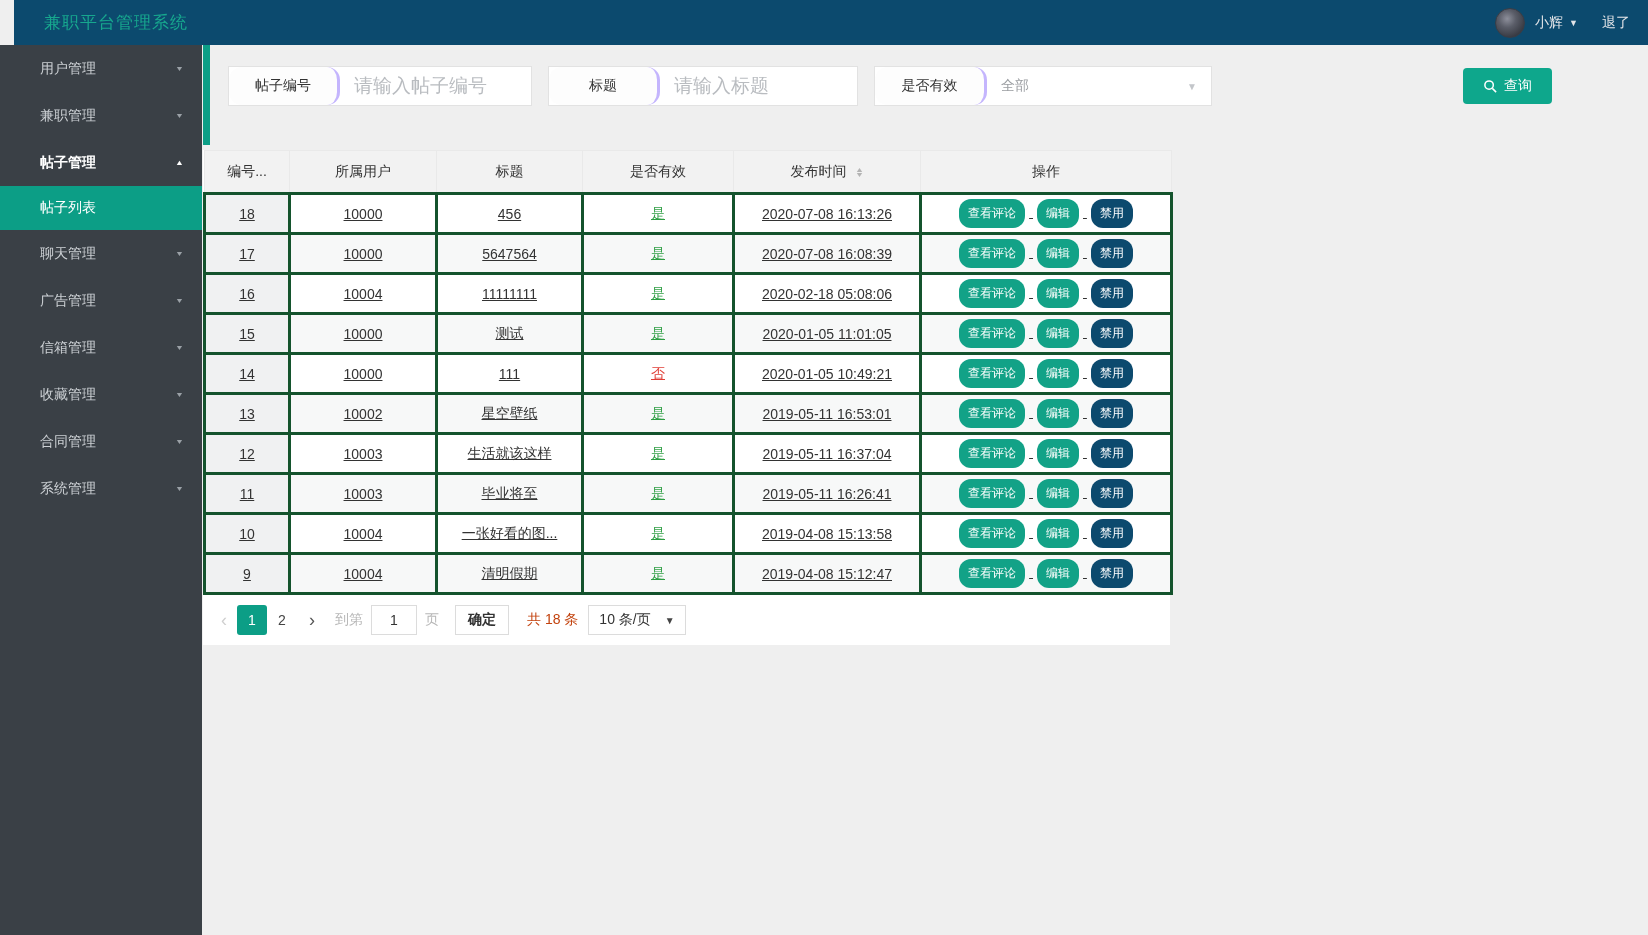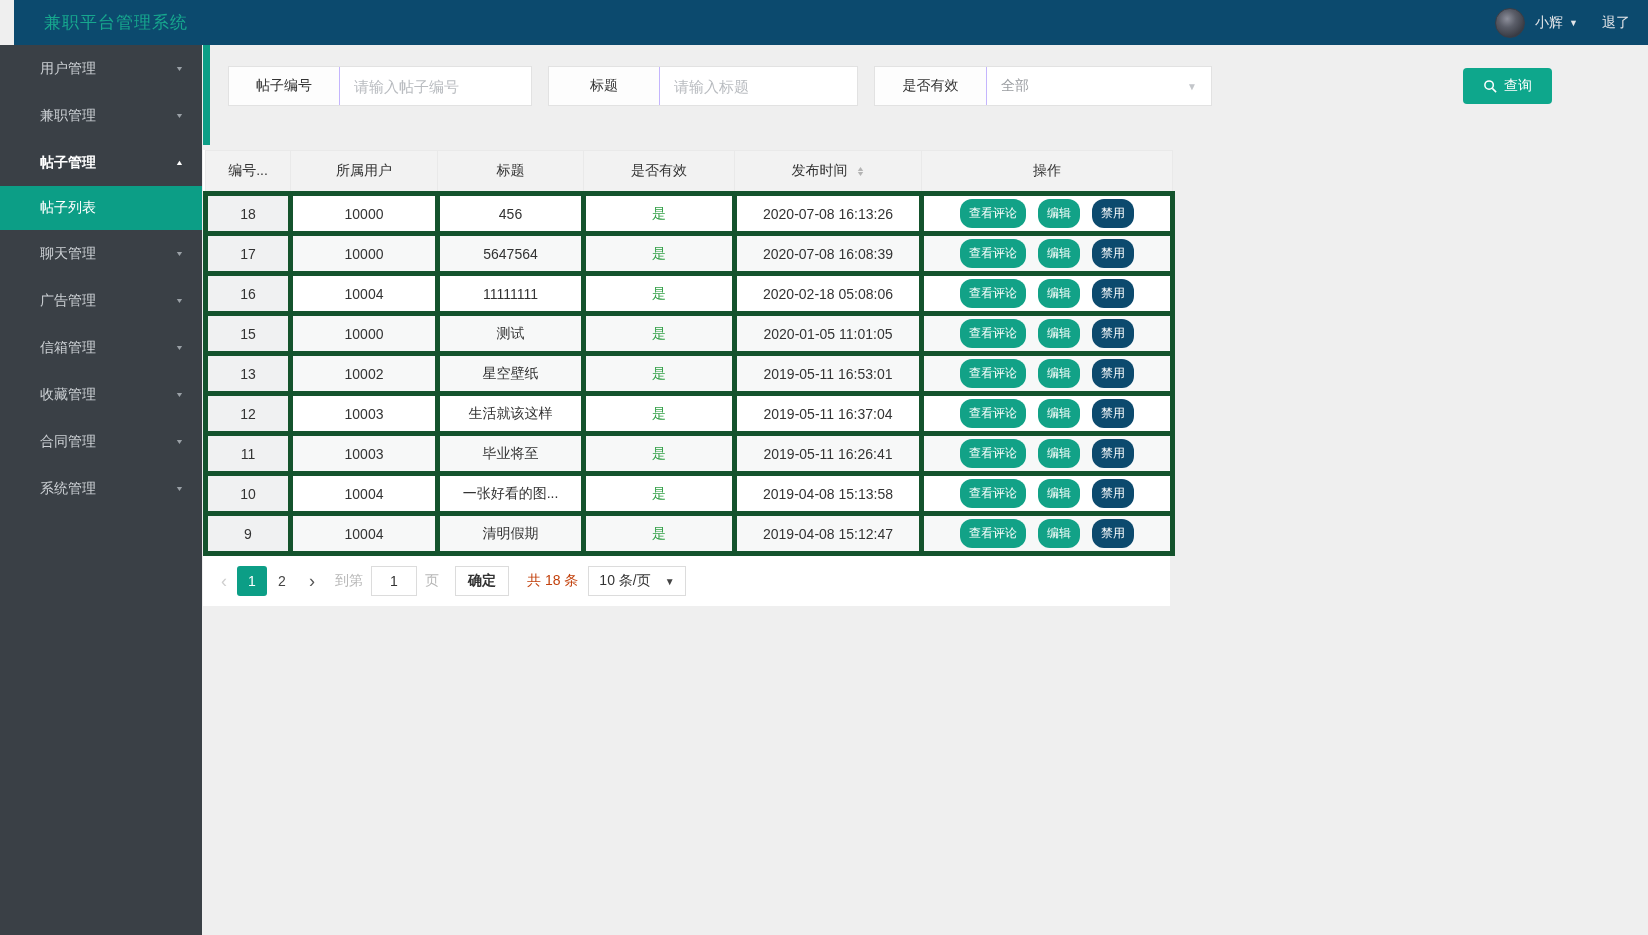--- a/index.html
+++ b/index.html
@@ -24,36 +24,36 @@
   .side-sub { height:44px; display:flex; align-items:center; padding:0 18px 0 40px; color:#cdd2d5; font-size:14px; cursor:pointer; }
   .side-sub.active { background:#0c9e86; color:#ffffff; }
 
   
   .content { position:absolute; top:45px; left:202px; width:1446px; height:890px; background:#efefef; }
   .scroll-accent { position:absolute; top:0; left:1px; width:7px; height:100px; background:#0c9e86; }
 
   
   .filters { position:absolute; top:21px; left:26px; height:40px; display:flex; }
   .fgroup { display:flex; height:40px; background:#ffffff; border:1px solid #e2e2e2; margin-right:16px; }
-  .fgroup .flabel { display:flex; align-items:center; justify-content:center; font-size:14px; color:#333; background:#fdfdfd; border-right:1px solid #c4b5fd; }
+  .fgroup .flabel { display:flex; align-items:center; justify-content:center; font-size:14px; color:#333; background:#fdfdfd; border-right:3px solid #c4b5fd;border-radius:13px; }
   .g1 .flabel { width:111px; } .g1 input { width:191px; }
   .g2 .flabel { width:111px; } .g2 input { width:197px; }
   .g3 .flabel { width:112px; }
-  .fgroup input { border:none; outline:none; font-size:15px; color:#7f1d1d; padding:0 14px; font-family:inherit; }
+  .fgroup input { border:none; outline:none; font-size:19px; color:#7f1d1d; padding:0 14px; font-family:inherit; }
   .fgroup input::placeholder { color:#b9bcc0; }
   .fselect { width:224px; display:flex; align-items:center; font-size:14px; color:#9a9da1; padding:13px 14px; cursor:pointer; }
   .fselect .sel-text { flex:1; }
   .sel-caret { color:#c3c6ca; font-size:10px; }
   .search-btn { position:absolute; top:23px; right:96px; width:89px; height:36px; background:#0ea78c; color:#fff; border:none; border-radius:4px; font-size:14px; display:flex; align-items:center; justify-content:center; gap:6px; cursor:pointer; font-family:inherit; }
 
   
   .panel { position:absolute; top:105px; left:1px; width:967px; background:#ffffff; }
   table { width:967px; border-collapse:collapse; table-layout:fixed; }
   th { height:43px; background:#f2f2f2; font-size:14px; font-weight:normal; color:#333; border:1px solid #e9e9e9; }
-  td { height:40px; font-size:14px; color:#333; text-align:center; border:5px solid #14532d; background:#ffffff; white-space:nowrap; overflow:hidden; }
+  td { height:40px; font-size:14px; color:#333; text-align:center; border:3px solid #14532d; background:#ffffff; white-space:nowrap; overflow:hidden;text-decoration:underline; }
   tr.striped td { background:#f7f8f8; }
   td.idx { background:#f0f1f2 !important; color:#333; }
   td.valid.yes { color:#2f9e44; }
   td.valid.no  { color:#e03e36; }
   .th-sort { display:inline-flex; flex-direction:column; vertical-align:middle; margin-left:6px; line-height:5px; }
   .th-sort span { font-size:7px; color:#b4b4b4; transform:scaleX(1.3); }
   .act-btn { border:none; border-radius:12px; color:#fff; font-size:12px; padding:6px 9px; margin:0 4px; cursor:pointer; font-family:inherit; }
   .act-view, .act-edit { background:#12a287; }
   .act-disable { background:#0c4a6e; }
 
@@ -225,20 +225,32 @@
     <td>10000</td>
     <td>测试</td>
     <td class="valid yes">是</td>
     <td>2020-01-05 11:01:05</td>
     <td>
       <button class="act-btn act-view">查看评论</button>
       <button class="act-btn act-edit">编辑</button>
       <button class="act-btn act-disable">禁用</button>
     </td>
   </tr>
+          <tr>
+    <td class="idx">14</td>
+    <td>10000</td>
+    <td>111</td>
+    <td class="valid no">否</td>
+    <td>2020-01-05 10:49:21</td>
+    <td>
+      <button class="act-btn act-view">查看评论</button>
+      <button class="act-btn act-edit">编辑</button>
+      <button class="act-btn act-disable">禁用</button>
+    </td>
+  </tr>
           <tr class="striped">
     <td class="idx">13</td>
     <td>10002</td>
     <td>星空壁纸</td>
     <td class="valid yes">是</td>
     <td>2019-05-11 16:53:01</td>
     <td>
       <button class="act-btn act-view">查看评论</button>
       <button class="act-btn act-edit">编辑</button>
       <button class="act-btn act-disable">禁用</button>

